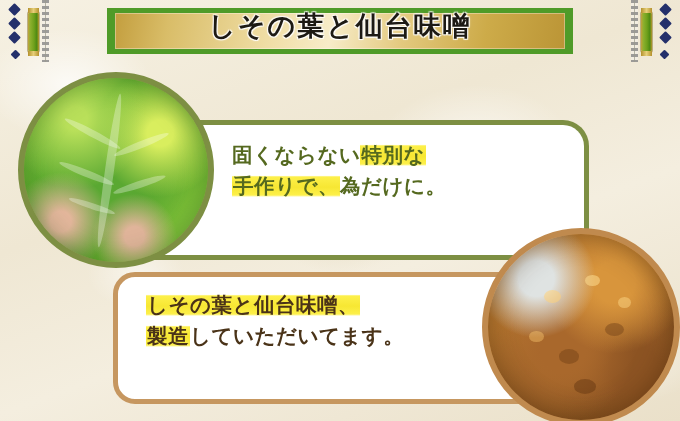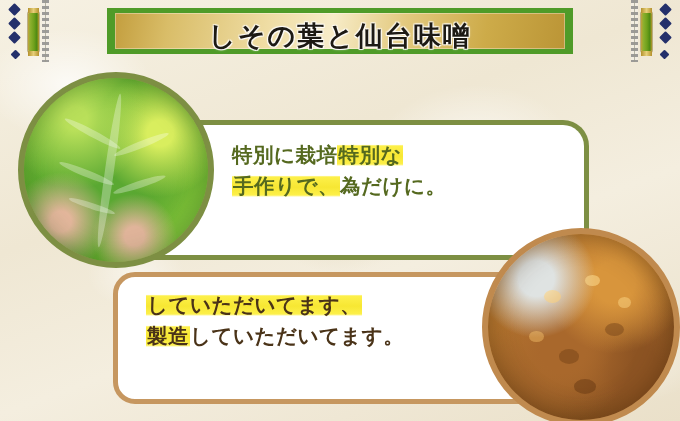--- a/index.html
+++ b/index.html
@@ -58,21 +58,21 @@
 
   .diamond{
     position:absolute;width:9px;height:9px;background:#24306b;
     transform:rotate(45deg);border-radius:1px;
   }
   .diamond.sm{width:7px;height:7px;}
 
   .title-bar{
     position:absolute;left:107px;top:8px;width:466px;height:46px;
     background:#4f9b28;
-    display:flex;align-items:flex-end;justify-content:center;
+    display:flex;align-items:flex-start;justify-content:center;
   }
   .title-inner{
     position:absolute;left:8px;top:5px;right:8px;bottom:5px;
     background:linear-gradient(100deg,#c39e3e 0%,#d9bd68 12%,#efdda4 34%,#f7ecc8 48%,#e3c97e 64%,#cdab49 82%,#bb9536 100%);
     box-shadow:inset 0 0 0 1px rgba(255,255,255,.35);
   }
   .title-text{
     position:relative;z-index:2;
     font-size:27px;letter-spacing:2px;color:#1d1a14;font-weight:bold;
     text-shadow:
@@ -189,28 +189,28 @@
 
     <div class="title-bar">
       <div class="title-inner"></div>
       <span class="title-text">しその葉と仙台味噌</span>
     </div>
   </div>
 
   <div class="box box-green"></div>
 
   <div class="box-text txt-green">
-    <span class="row"><span>特別に栽培</span><span class="hl">特別な</span></span>
+    <span class="row"><span>固くならない</span><span class="hl">特別な</span></span>
     <span class="row"><span class="hl">手作りで、</span><span>為だけに。</span></span>
   </div>
 
   <div class="box box-brown"></div>
 
   <div class="box-text txt-brown">
-    <span class="row"><span class="hl">していただいてます、</span></span>
+    <span class="row"><span class="hl">しその葉と仙台味噌、</span></span>
     <span class="row"><span class="hl">製造</span><span>していただいてます。</span></span>
   </div>
 
   <div class="photo photo-leaf">
     <div class="leaf-vein" style="left:44%;top:8%;width:5%;height:84%;transform:rotate(8deg);"></div>
     <div class="leaf-vein" style="left:20%;top:28%;width:34%;height:4%;transform:rotate(28deg);"></div>
     <div class="leaf-vein" style="left:48%;top:34%;width:32%;height:4%;transform:rotate(-22deg);"></div>
     <div class="leaf-vein" style="left:18%;top:50%;width:32%;height:4%;transform:rotate(22deg);"></div>
     <div class="leaf-vein" style="left:48%;top:56%;width:30%;height:4%;transform:rotate(-18deg);"></div>
     <div class="leaf-vein" style="left:24%;top:68%;width:26%;height:3%;transform:rotate(18deg);"></div>

